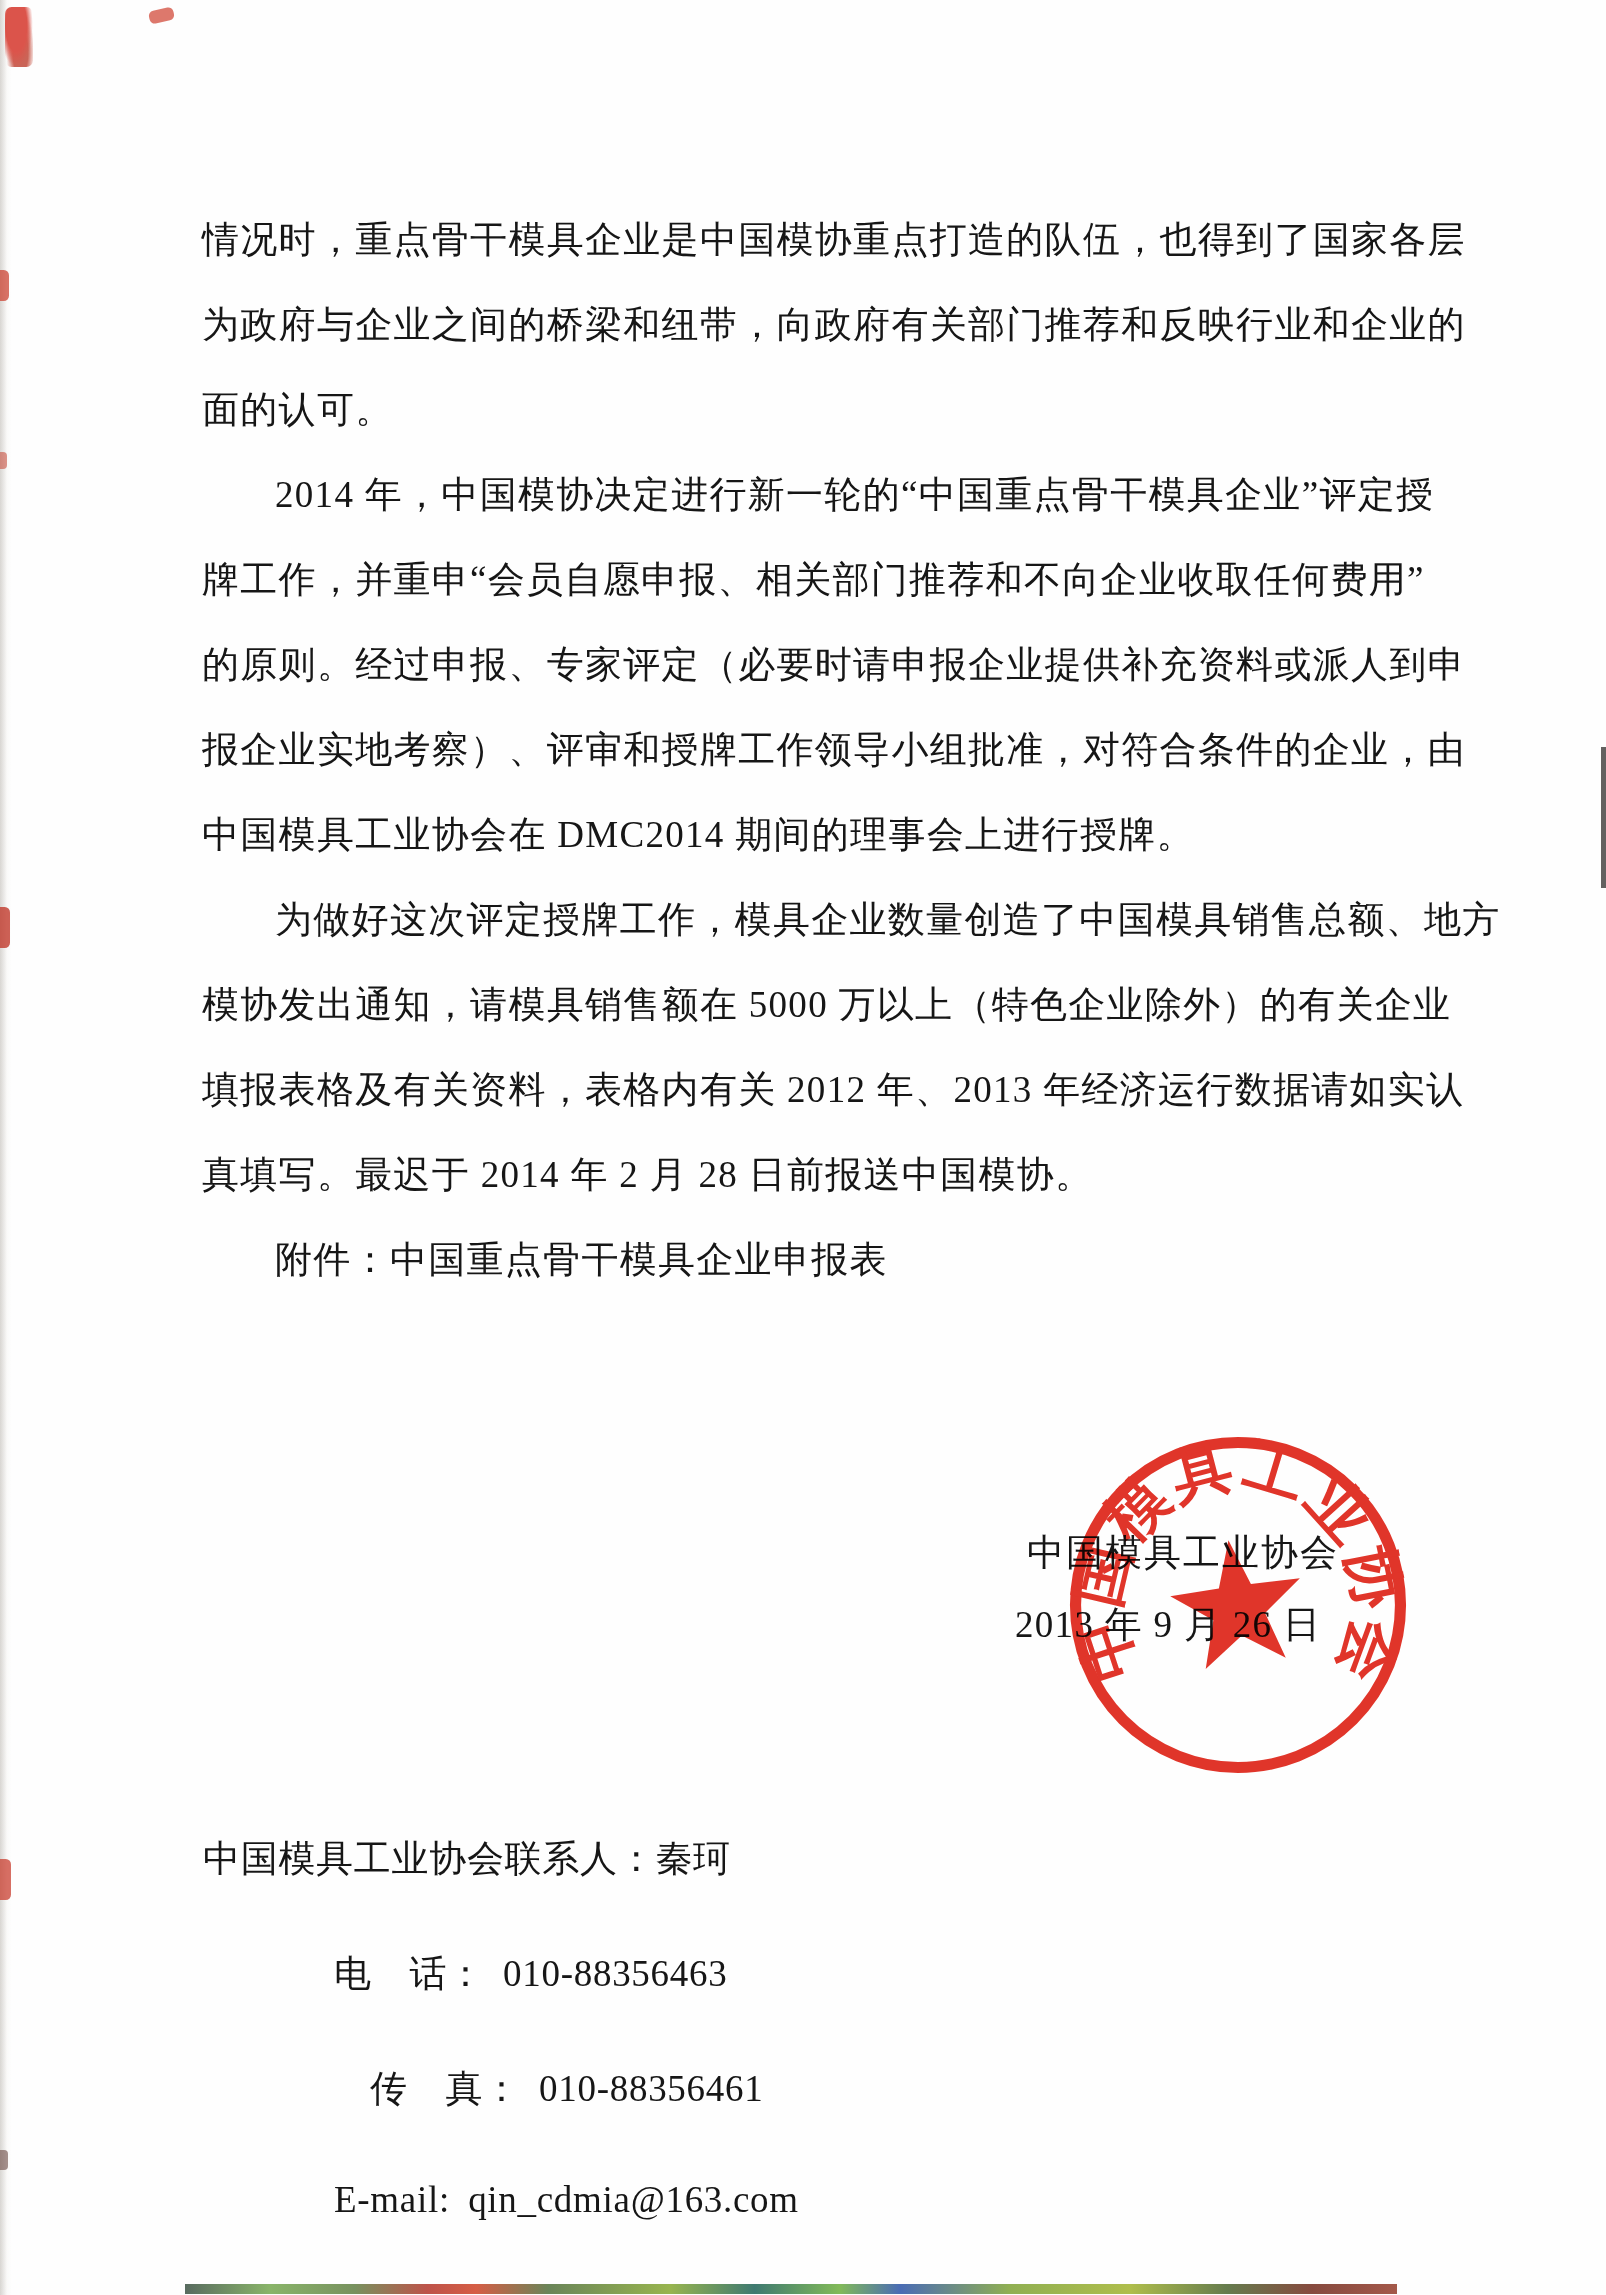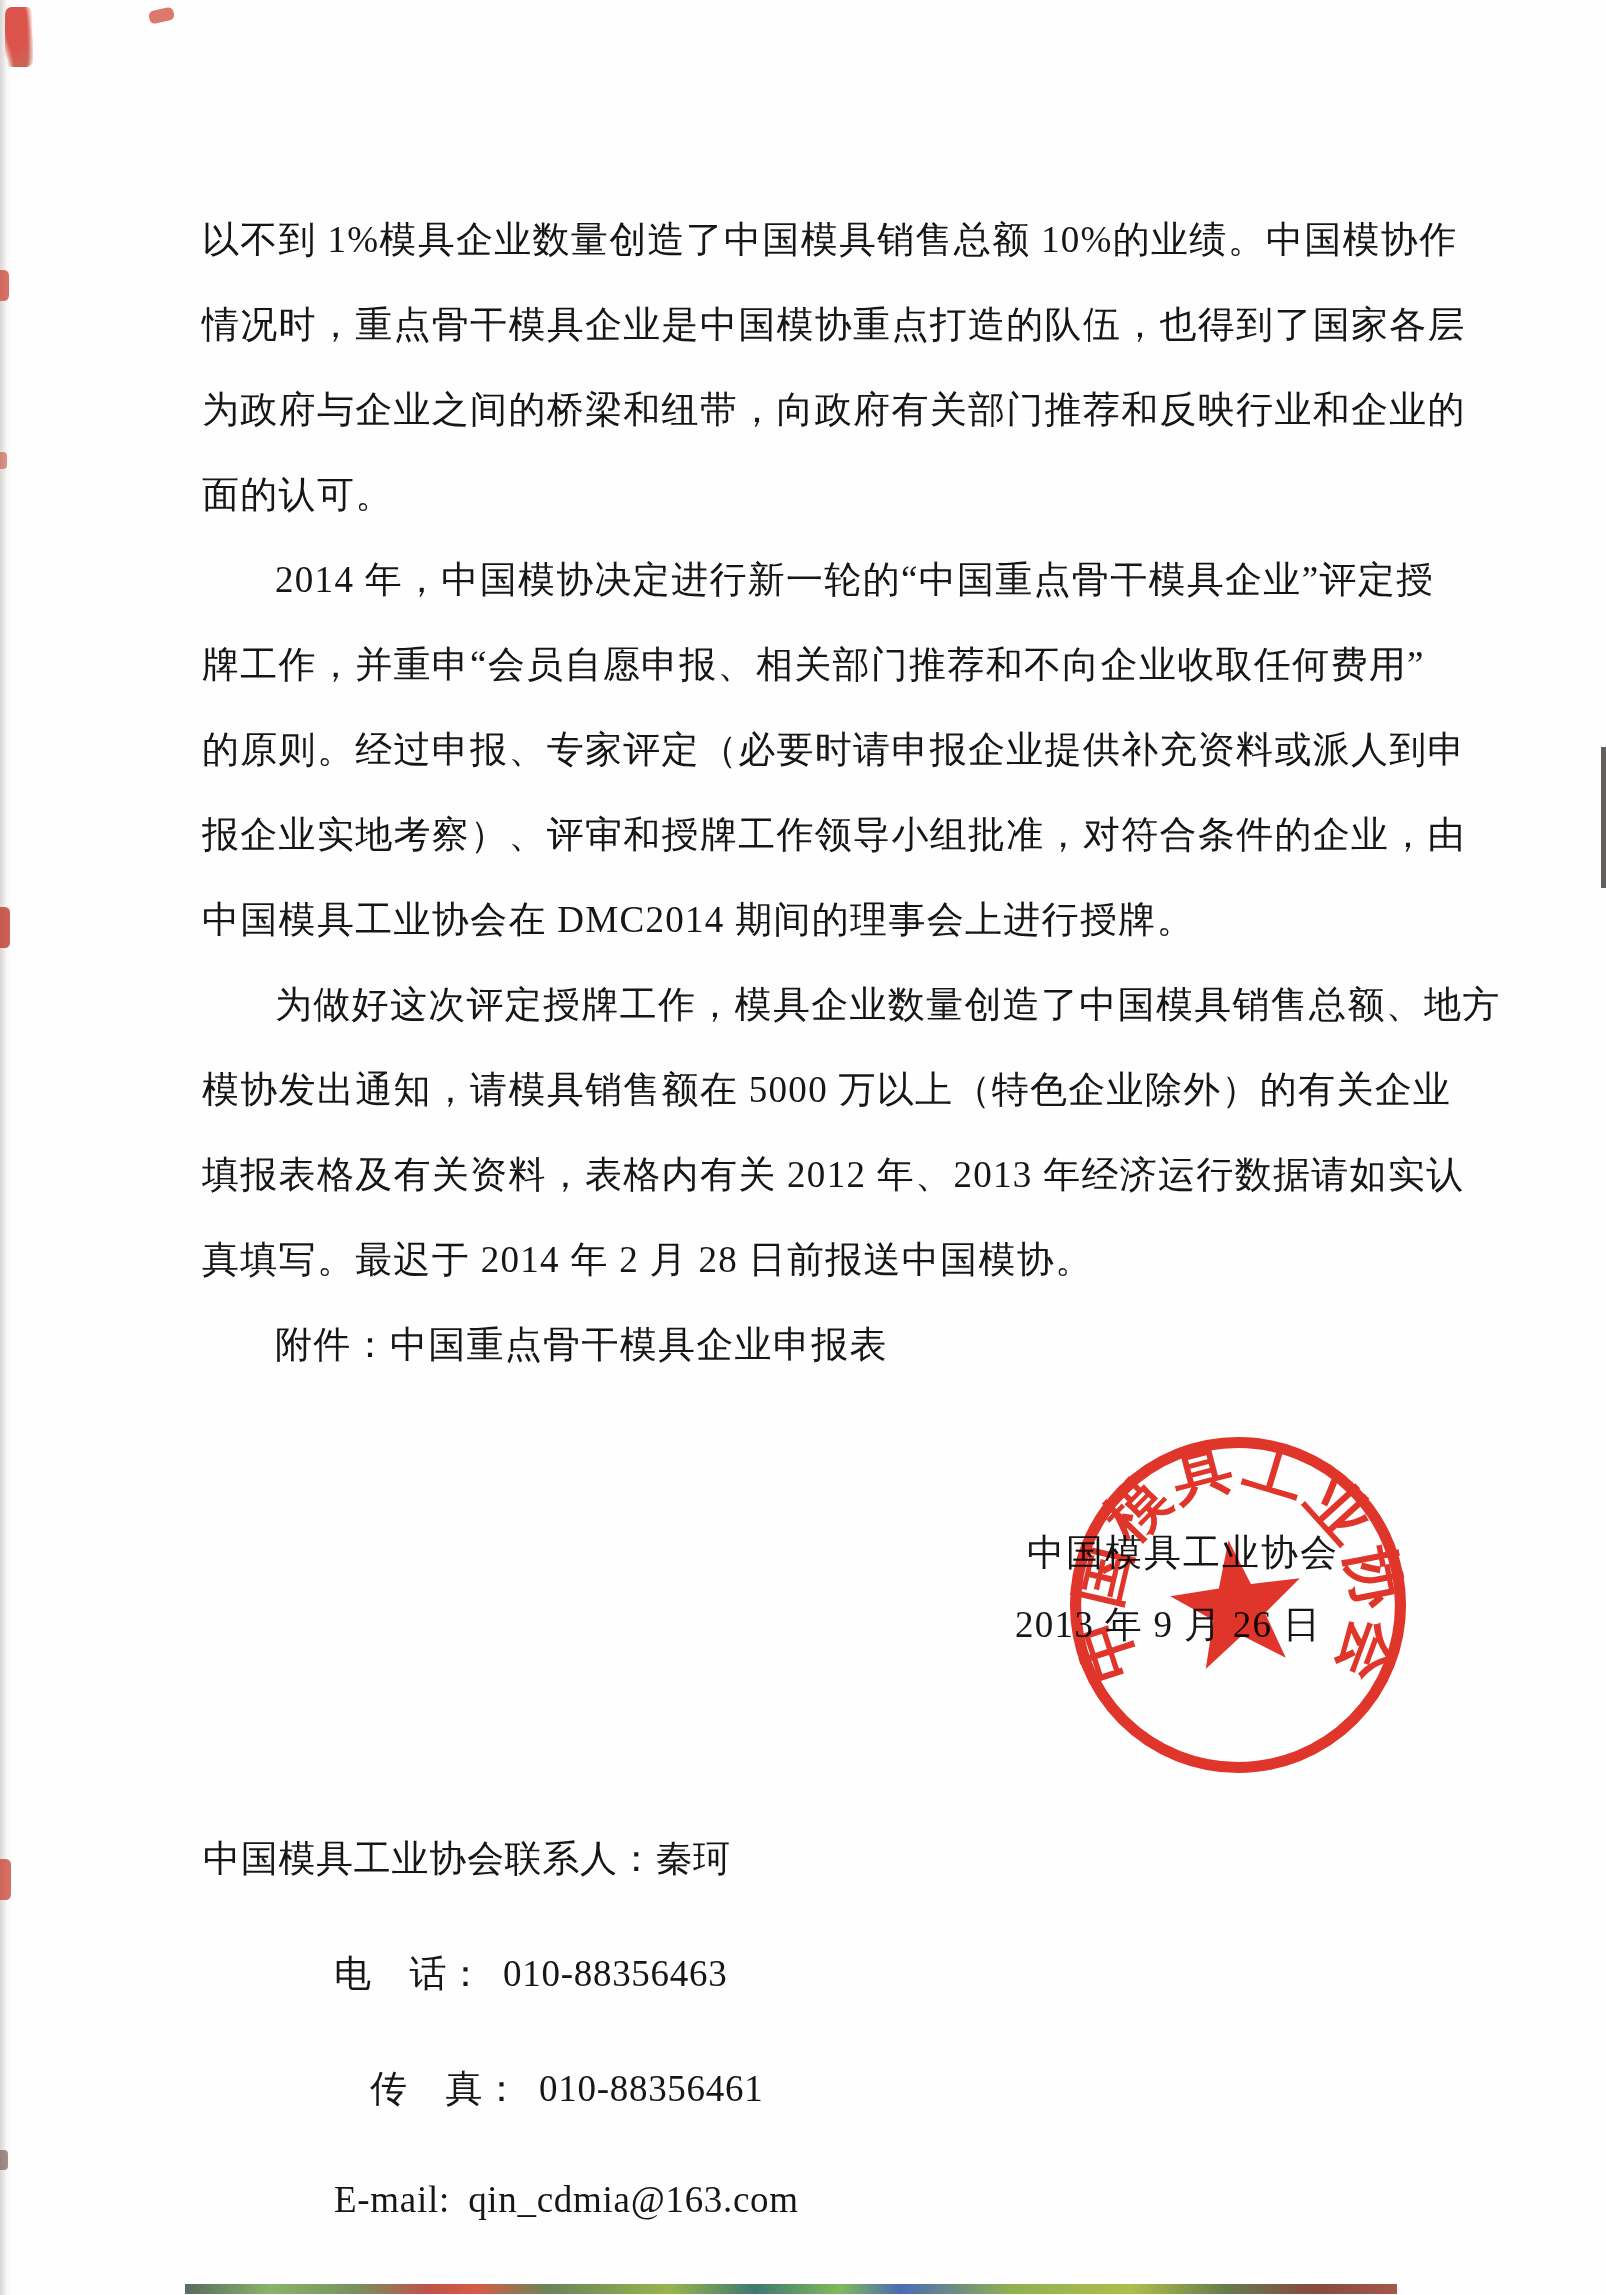--- a/index.html
+++ b/index.html
@@ -63,21 +63,20 @@
     left:185px;top:2284px;width:1212px;height:9.8px;opacity:.92;
     background:linear-gradient(90deg,#4a5e52 0%,#7fae5c 7%,#6c8851 14%,#b8443a 20%,#d24f35 24%,#5d7a4a 30%,#8fae3f 40%,#2e6e64 47%,#77b44a 54%,#3a5fae 59%,#86a843 68%,#a8b83c 78%,#58703e 86%,#7c3a2e 93%,#9c4a3a 100%);
   }
 </style>
 </head>
 <body>
 
 <div class="page">
 
   <div class="bodytext">
-    <div class="bline">以不到 1%模具企业数量创造了中国模具销售总额 10%的业绩。中国模协作</div>
     <div class="bline">情况时，重点骨干模具企业是中国模协重点打造的队伍，也得到了国家各层</div>
     <div class="bline">为政府与企业之间的桥梁和纽带，向政府有关部门推荐和反映行业和企业的</div>
     <div class="bline">面的认可。</div>
     <div class="bline indent">2014 年，中国模协决定进行新一轮的“中国重点骨干模具企业”评定授</div>
     <div class="bline">牌工作，并重申“会员自愿申报、相关部门推荐和不向企业收取任何费用”</div>
     <div class="bline">的原则。经过申报、专家评定（必要时请申报企业提供补充资料或派人到申</div>
     <div class="bline">报企业实地考察）、评审和授牌工作领导小组批准，对符合条件的企业，由</div>
     <div class="bline">中国模具工业协会在 DMC2014 期间的理事会上进行授牌。</div>
     <div class="bline indent">为做好这次评定授牌工作，模具企业数量创造了中国模具销售总额、地方</div>
     <div class="bline">模协发出通知，请模具销售额在 5000 万以上（特色企业除外）的有关企业</div>

